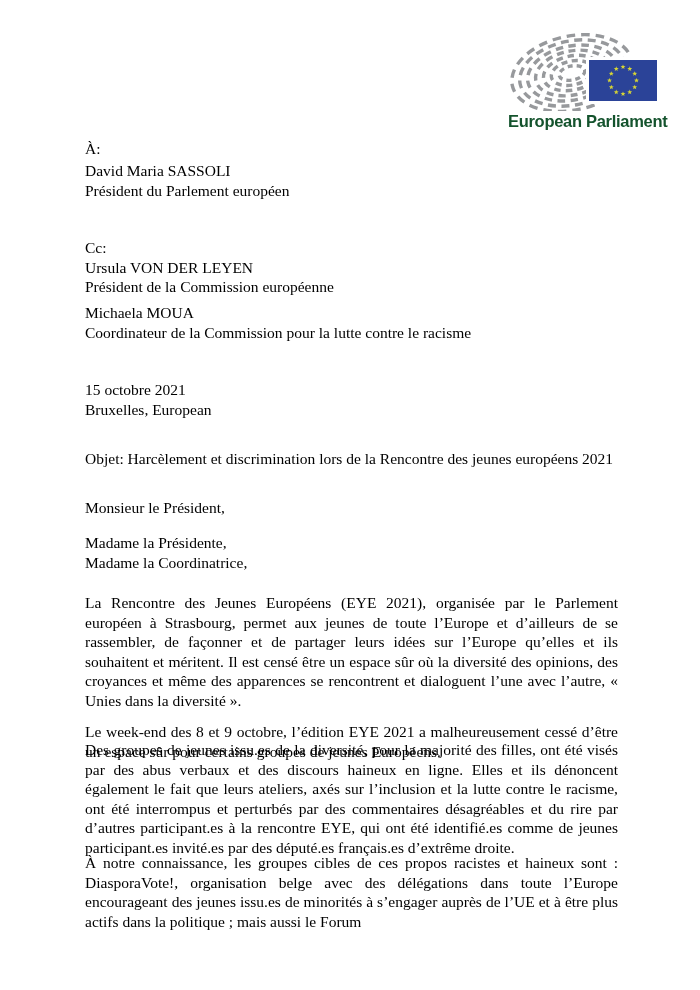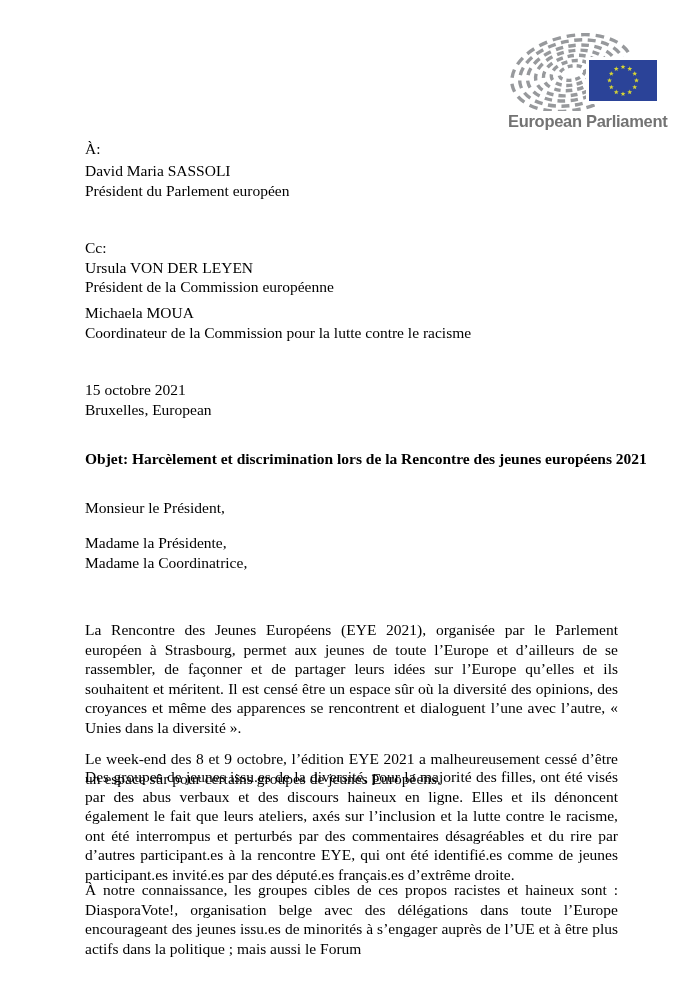--- a/index.html
+++ b/index.html
@@ -12,36 +12,36 @@
     color: #000000;
     overflow: hidden;
   }
   .block {
     position: absolute;
     left: 85px;
     width: 533px;
     font-size: 15.5px;
     line-height: 19.5px;
   }
-  .just { text-align: justify; text-justify: inter-word; margin-top: 27px; }
+  .just { text-align: justify; text-justify: inter-word; }
   .date-block { text-align: left; }
-  .subject { font-weight: bold; white-space: nowrap; }
+  .subject { font-weight: normal; white-space: nowrap; }
   .logo {
     position: absolute;
     top: 27px;
     left: 504px;
     width: 162px;
   }
   .logo svg { display: block; }
   .logo-text {
     font-family: "Liberation Sans", sans-serif;
     font-weight: bold;
     font-size: 16.5px;
     letter-spacing: -0.3px;
-    color: #737373;
+    color: #14532d;
     margin-top: 1px;
     margin-left: 4px;
     white-space: nowrap;
   }
 </style>
 </head>
 <body>
 
 <div class="page">
 

